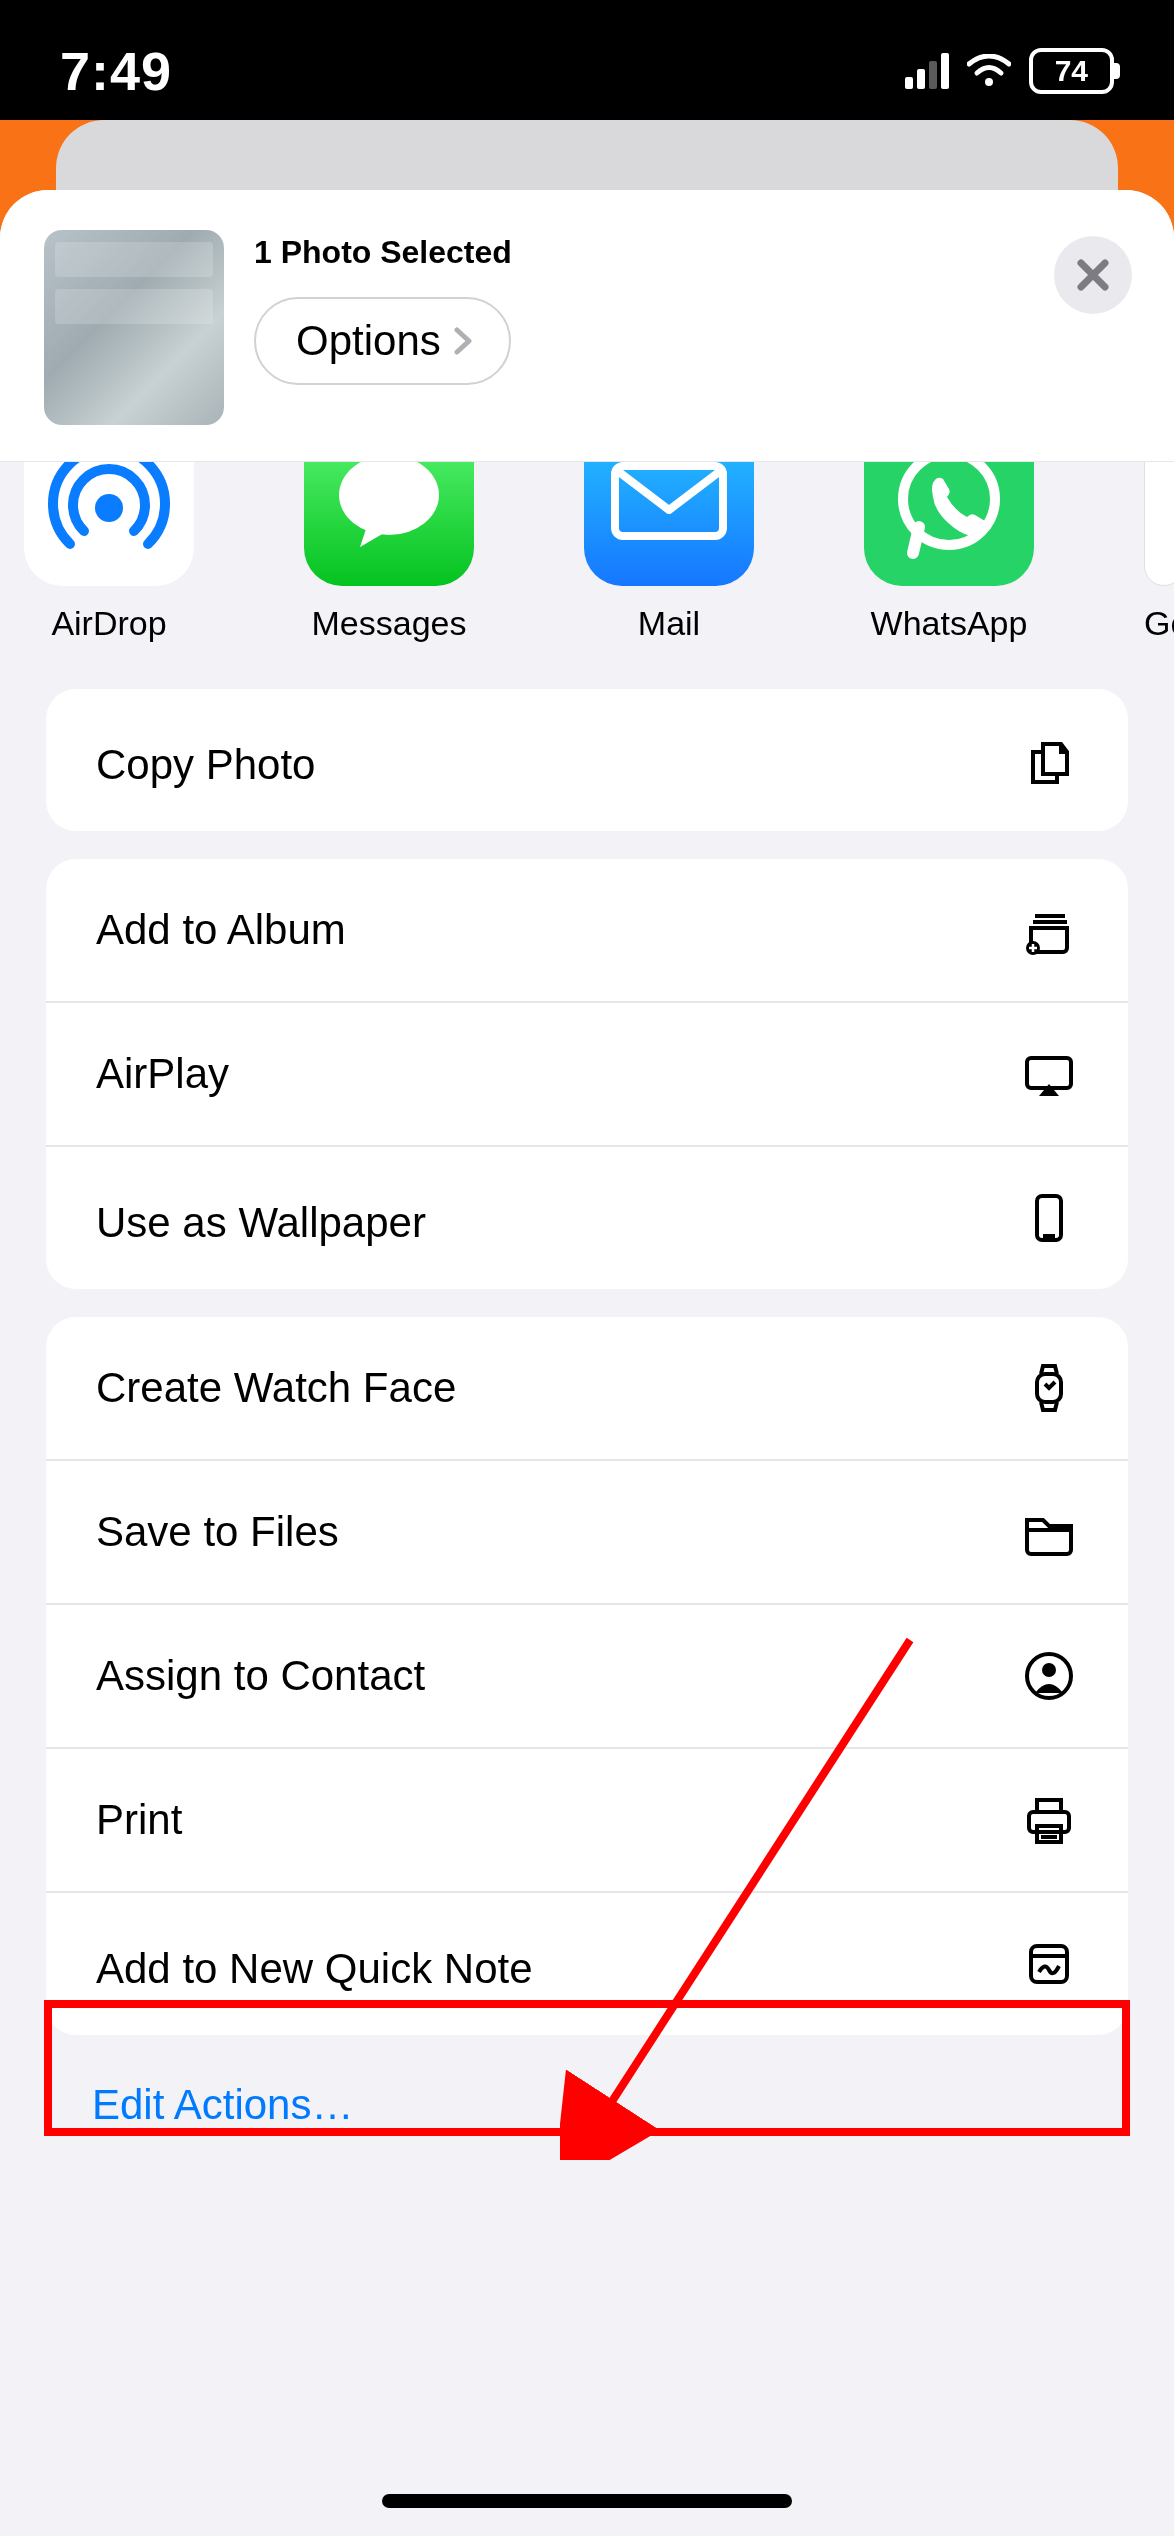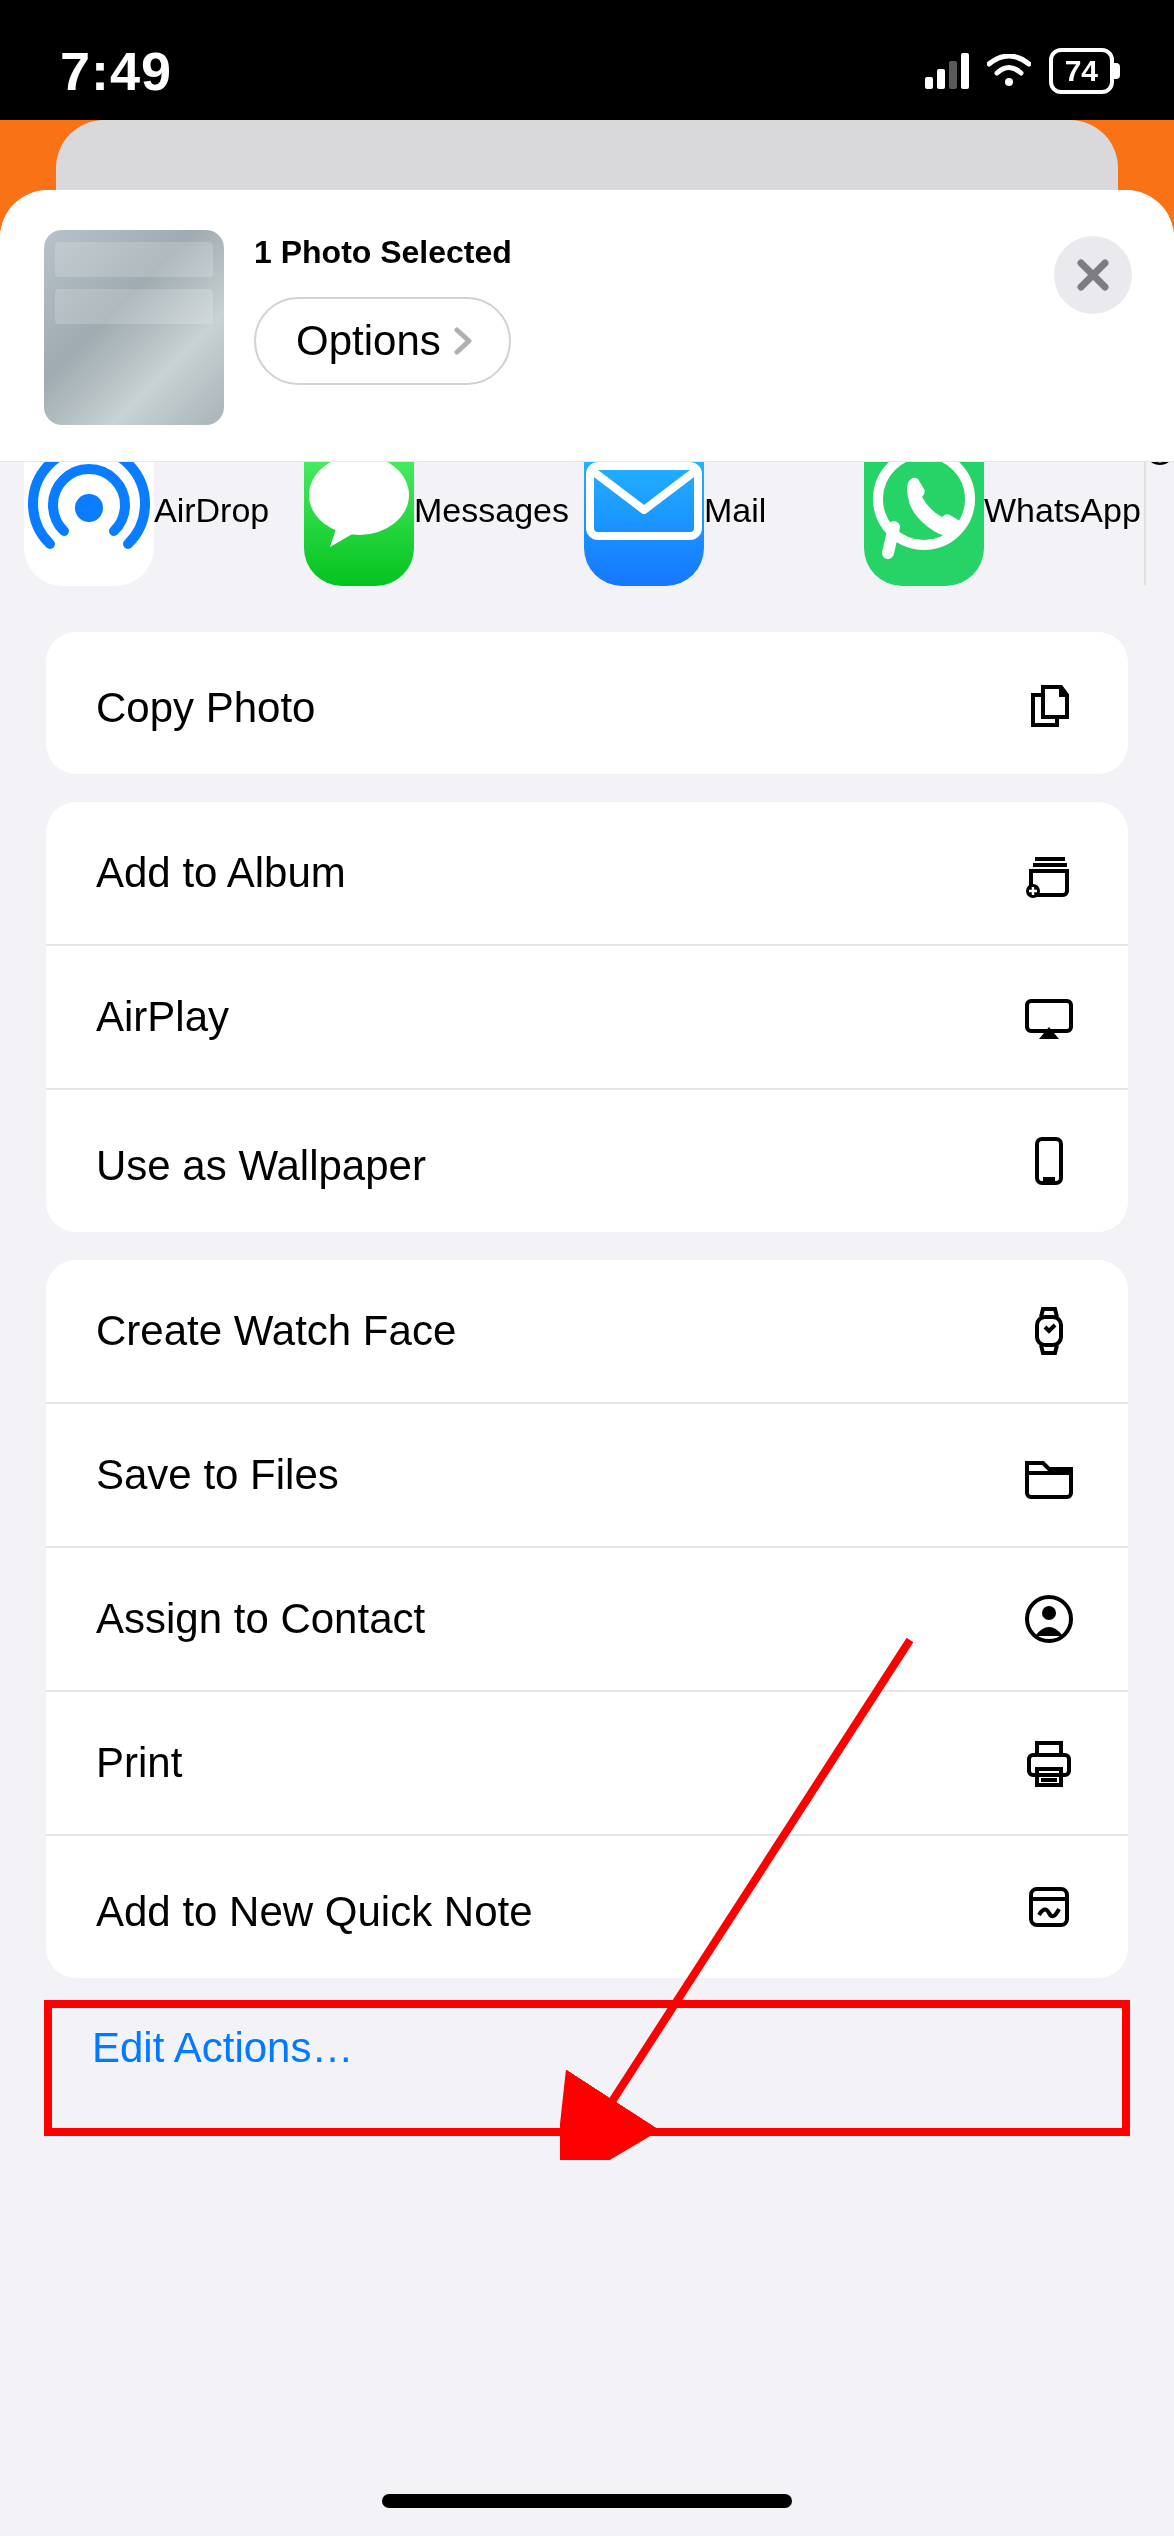--- a/index.html
+++ b/index.html
@@ -15,37 +15,37 @@
 *{box-sizing:border-box;margin:0;padding:0;font-family:-apple-system,Helvetica,Arial,sans-serif;}
 html,body{width:1174px;height:2536px;overflow:hidden;background:#000;}
 .phone{position:relative;width:1174px;height:2536px;background:#f97316;}
 .status-bar{width:100%;height:120px;background:var(--status-bg);color:#fff;display:flex;align-items:center;justify-content:space-between;padding:22px 60px 0 60px;}
 .status-time{font-size:54px;font-weight:600;letter-spacing:1px;}
 .status-right{display:flex;align-items:center;gap:18px;}
 .cellular{display:flex;align-items:flex-end;gap:4px;height:36px;}
 .cellular .bar{width:8px;background:#fff;border-radius:2px;}
 .cellular .bar.dim{background:#5a5a5a;}
 .wifi-icon{width:44px;height:34px;}
-.battery{display:flex;align-items:center;gap:4px;border:4px solid #fff;border-radius:12px;padding:2px 12px;position:relative;}
+.battery{display:flex;align-items:center;gap:4px;border:4px solid #fff;border-radius:12px;padding:2px 22px;position:relative;}
 .battery .lvl{font-size:30px;font-weight:700;}
 .battery .nub{position:absolute;right:-10px;top:50%;transform:translateY(-50%);width:6px;height:16px;background:#fff;border-radius:0 4px 4px 0;}
 .peek{position:absolute;top:120px;left:56px;right:56px;height:120px;background:#d9d9dc;border-radius:48px 48px 0 0;}
 .sheet{position:absolute;top:190px;left:0;right:0;bottom:0;background:var(--sheet-bg);border-radius:48px 48px 0 0;overflow:hidden;}
 .hdr{display:flex;align-items:flex-start;padding:40px 40px 36px 44px;background:var(--card-bg);border-bottom:1px solid var(--rule);position:relative;}
 .thumb{width:180px;height:195px;border-radius:18px;background:linear-gradient(135deg,#b7c3c8 0%,#9fabb0 40%,#c8d1d3 70%,#a9b4b8 100%);flex:none;position:relative;overflow:hidden;}
 .thumb::before,.thumb::after{content:"";position:absolute;left:6%;right:6%;height:18%;background:rgba(255,255,255,0.18);border-radius:4px;}
 .thumb::before{top:6%;}
 .thumb::after{top:30%;}
 .hdr-text{margin-left:30px;padding-top:4px;}
 .hdr-title{font-size:32px;font-weight:700;color:var(--text);margin-bottom:26px;}
 .options-btn{display:inline-flex;align-items:center;gap:10px;border:2px solid var(--options-border);background:#fff;border-radius:54px;padding:18px 34px 18px 40px;font-size:42px;color:var(--text);}
 .close-btn{position:absolute;top:46px;right:42px;width:78px;height:78px;border-radius:50%;background:#eaeaee;display:flex;align-items:center;justify-content:center;}
 .close-btn svg{width:40px;height:40px;}
 .apps{display:flex;gap:110px;padding:0 24px 18px 24px;background:var(--sheet-bg);overflow:hidden;}
-.app{flex:none;width:170px;display:flex;flex-direction:row;align-items:center;margin-top:-46px;}
+.app{flex:none;width:170px;display:flex;flex-direction:column;align-items:center;margin-top:-46px;}
 .app .tile{width:170px;height:170px;border-radius:38px;display:flex;align-items:center;justify-content:center;}
 .app .lbl{margin-top:18px;font-size:34px;color:#000;text-align:center;white-space:nowrap;}
 .app.cut .lbl{width:60px;text-align:left;}
 .tile.airdrop{background:#fff;}
 .tile.messages{background:linear-gradient(#5ff777,#04c31f);}
 .tile.mail{background:linear-gradient(#26c6ff,#1677ff);}
 .tile.whatsapp{background:#25d366;}
 .tile.gdrive{background:#fff;border:1px solid #e0e0e0;width:40px;overflow:hidden;}
 .group{margin:28px 46px 0 46px;background:var(--card-bg);border-radius:30px;overflow:hidden;}
 .row{display:flex;align-items:center;justify-content:space-between;padding:42px 50px;border-bottom:2px solid var(--rule);position:relative;}

